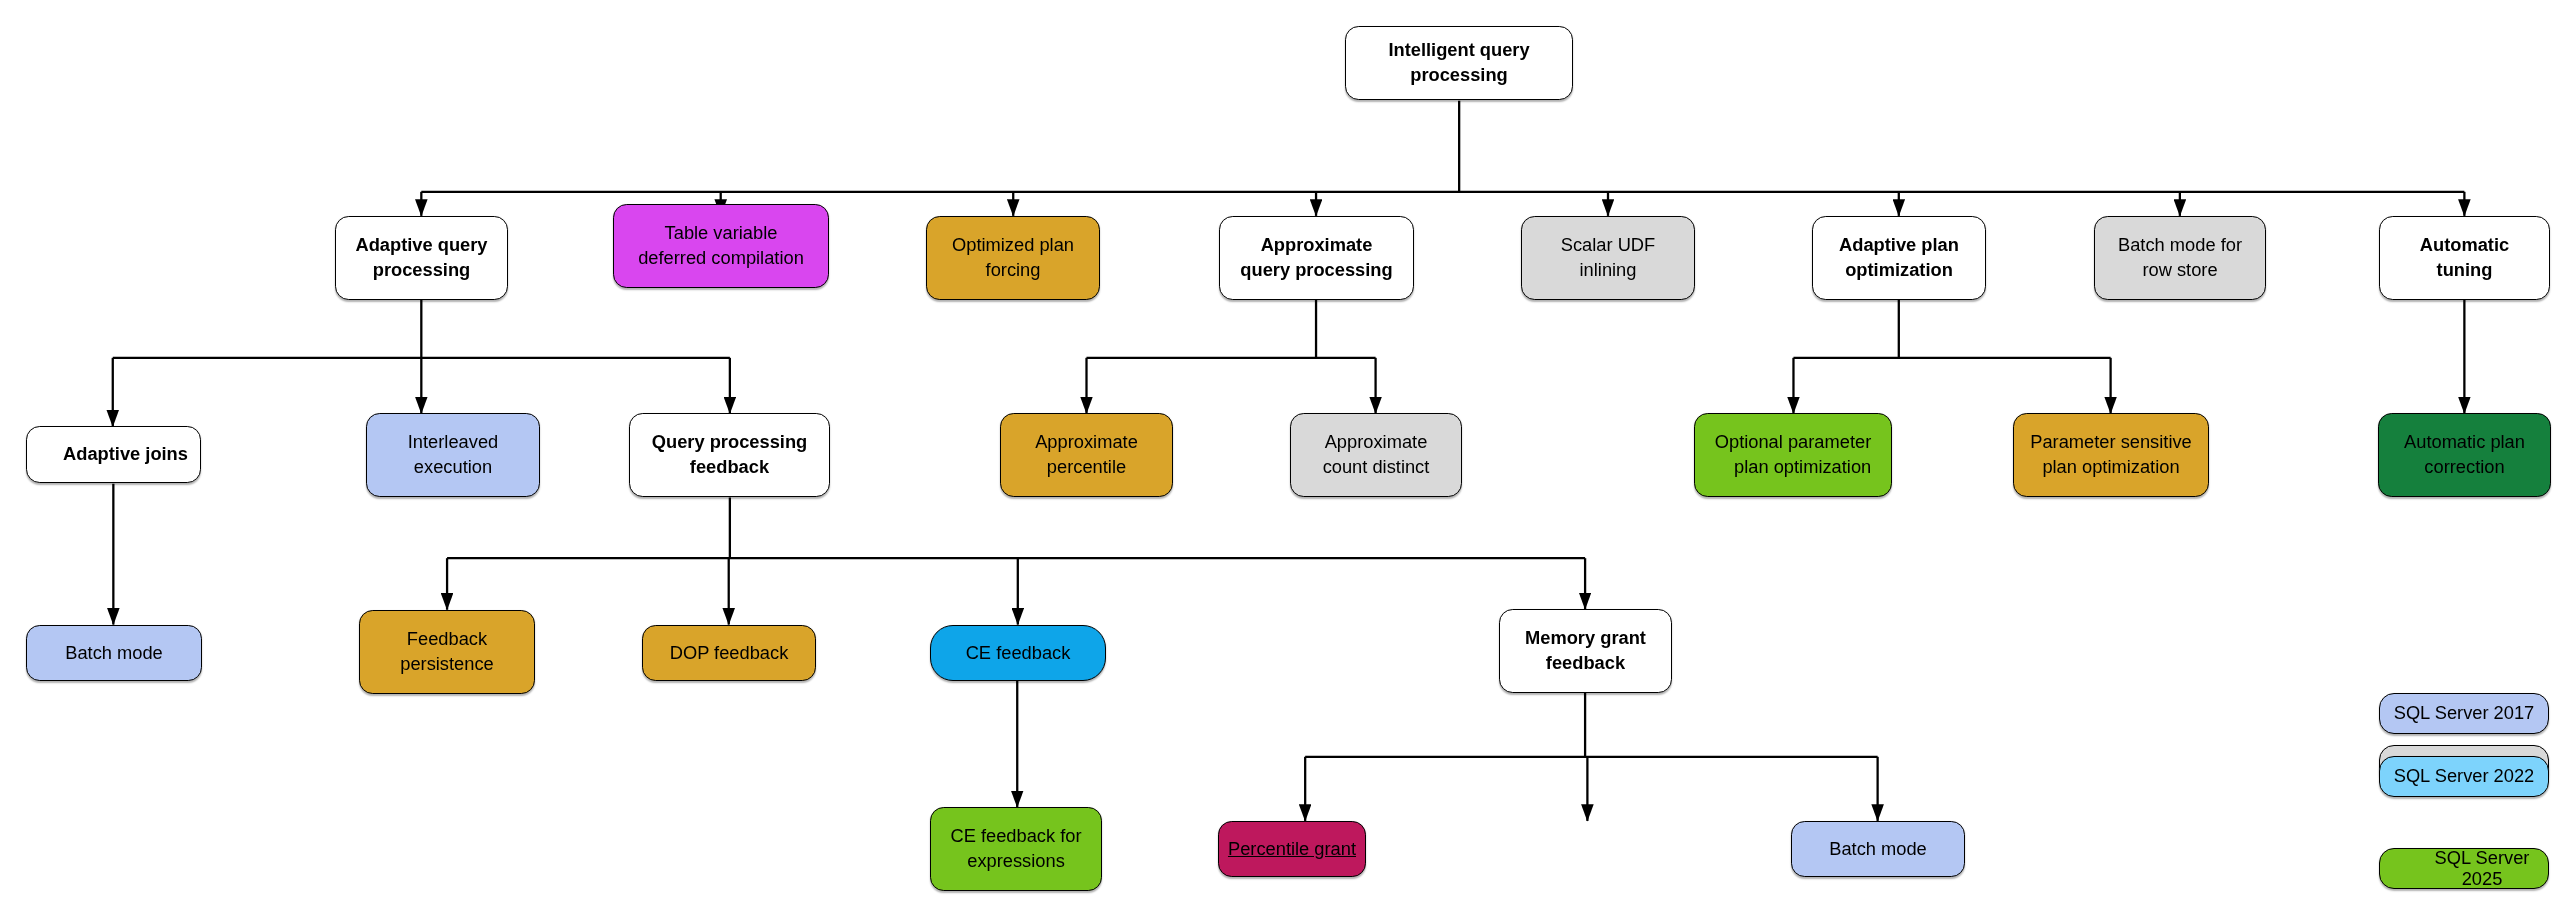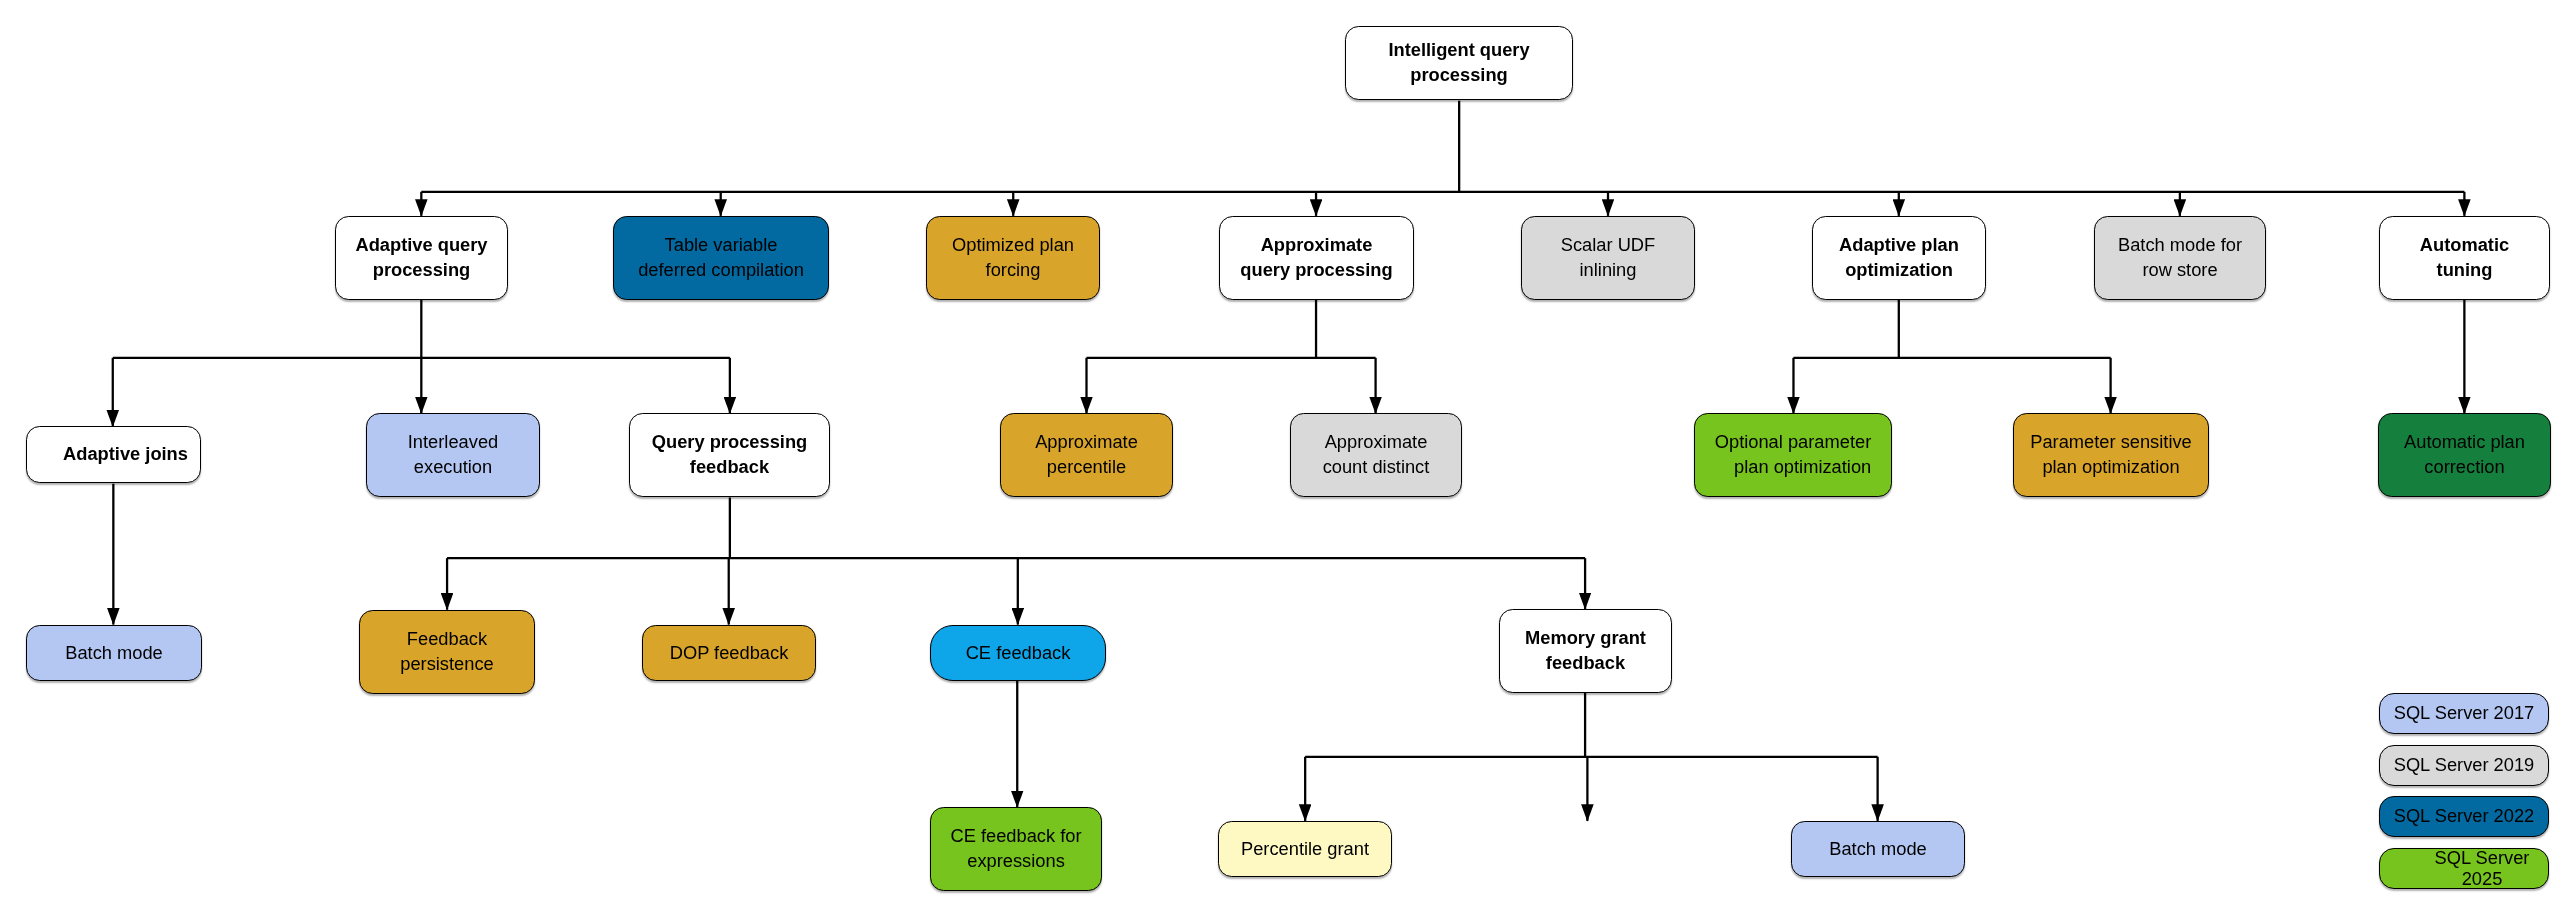--- a/index.html
+++ b/index.html
@@ -77,21 +77,21 @@
     <path d="M2280 1322 V1434" fill="none" stroke="#000" stroke-width="4" marker-end="url(#arrow)"></path>
     <path d="M2773 1322 V1434" fill="none" stroke="#000" stroke-width="4" marker-end="url(#arrow)"></path>
     <path d="M3280 1322 V1434" fill="none" stroke="#000" stroke-width="4" marker-end="url(#arrow)"></path>
   </svg>
 
   <div class="node b" style="left: 1345px; top: 26px; width: 228px; height: 74px; background: rgb(255, 255, 255);">Intelligent query
 processing</div>
 
   <div class="node b" style="left: 335px; top: 216px; width: 173px; height: 84px; background: rgb(255, 255, 255);">Adaptive query
 processing</div>
-  <div class="node" style="left: 613px; top: 216px; width: 216px; height: 84px; background: #0369a1;">Table variable
+  <div class="node" style="left: 613px; top: 204px; width: 216px; height: 84px; background: #d946ef;">Table variable
 deferred compilation</div>
   <div class="node" style="left: 926px; top: 216px; width: 174px; height: 84px; background: rgb(217, 164, 42);">Optimized plan
 forcing</div>
   <div class="node b" style="left: 1219px; top: 216px; width: 195px; height: 84px; background: rgb(255, 255, 255);">Approximate
 query processing</div>
   <div class="node" style="left: 1521px; top: 216px; width: 174px; height: 84px; background: rgb(217, 217, 217);">Scalar UDF
 inlining</div>
   <div class="node b" style="left: 1812px; top: 216px; width: 174px; height: 84px; background: rgb(255, 255, 255);">Adaptive plan
 optimization</div>
   <div class="node" style="left: 2094px; top: 216px; width: 172px; height: 84px; background: rgb(217, 217, 217);">Batch mode for
@@ -118,24 +118,24 @@
   <div class="node" style="left: 26px; top: 625px; width: 176px; height: 56px; background: rgb(180, 199, 243);">Batch mode</div>
   <div class="node" style="left: 359px; top: 610px; width: 176px; height: 84px; background: rgb(217, 164, 42);">Feedback
 persistence</div>
   <div class="node" style="left: 642px; top: 625px; width: 174px; height: 56px; background: rgb(217, 164, 42);">DOP feedback</div>
   <div class="node" style="left: 930px; top: 625px; width: 176px; height: 56px; background: #0ea5e9; border-radius: 23px;">CE feedback</div>
   <div class="node b" style="left: 1499px; top: 609px; width: 173px; height: 84px; background: rgb(255, 255, 255);">Memory grant
 feedback</div>
 
   <div class="node" style="left: 930px; top: 807px; width: 172px; height: 84px; background: rgb(118, 196, 29);">CE feedback for
 expressions</div>
-  <div class="node" style="left: 1218px; top: 821px; width: 174px; height: 56px; background: #fef9c3;">Percentile grant</div>
+  <div class="node" style="left: 1218px; top: 821px; width: 148px; height: 56px; background: #be185d; text-decoration: underline;">Percentile grant</div>
   <div class="node" style="left: 1791px; top: 821px; width: 174px; height: 56px; background: rgb(180, 199, 243);">Batch mode</div>
 
   <div>
     <div class="node legend-pill" style="left: 2379px; top: 693px; width: 170px; height: 41px; background: rgb(180, 199, 243);">SQL Server 2017</div>
     <div class="node legend-pill" style="left: 2379px; top: 745px; width: 170px; height: 41px; background: rgb(217, 217, 217);">SQL Server 2019</div>
-    <div class="node legend-pill" style="left: 2379px; top: 796px; width: 170px; height: 41px; background: #0369a1;">SQL Server 2022</div>
+    <div class="node legend-pill" style="left: 2379px; top: 756px; width: 170px; height: 41px; background: #7dd3fc;">SQL Server 2022</div>
     <div class="node legend-pill" style="left: 2379px; top: 848px; width: 170px; height: 41px; background: rgb(118, 196, 29); padding-left: 36px;">SQL Server 2025</div>
   </div>
 
 </div>
 
 
 </body></html>

